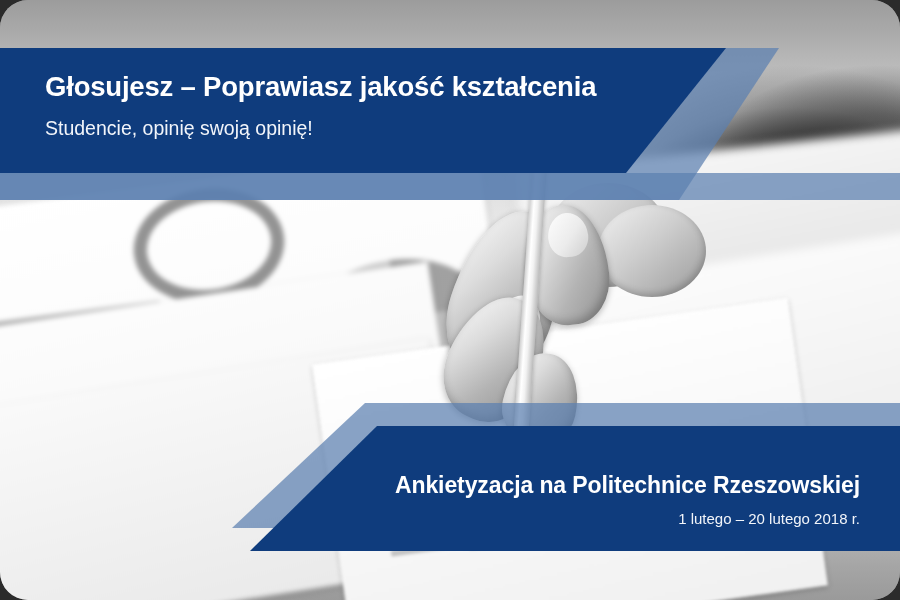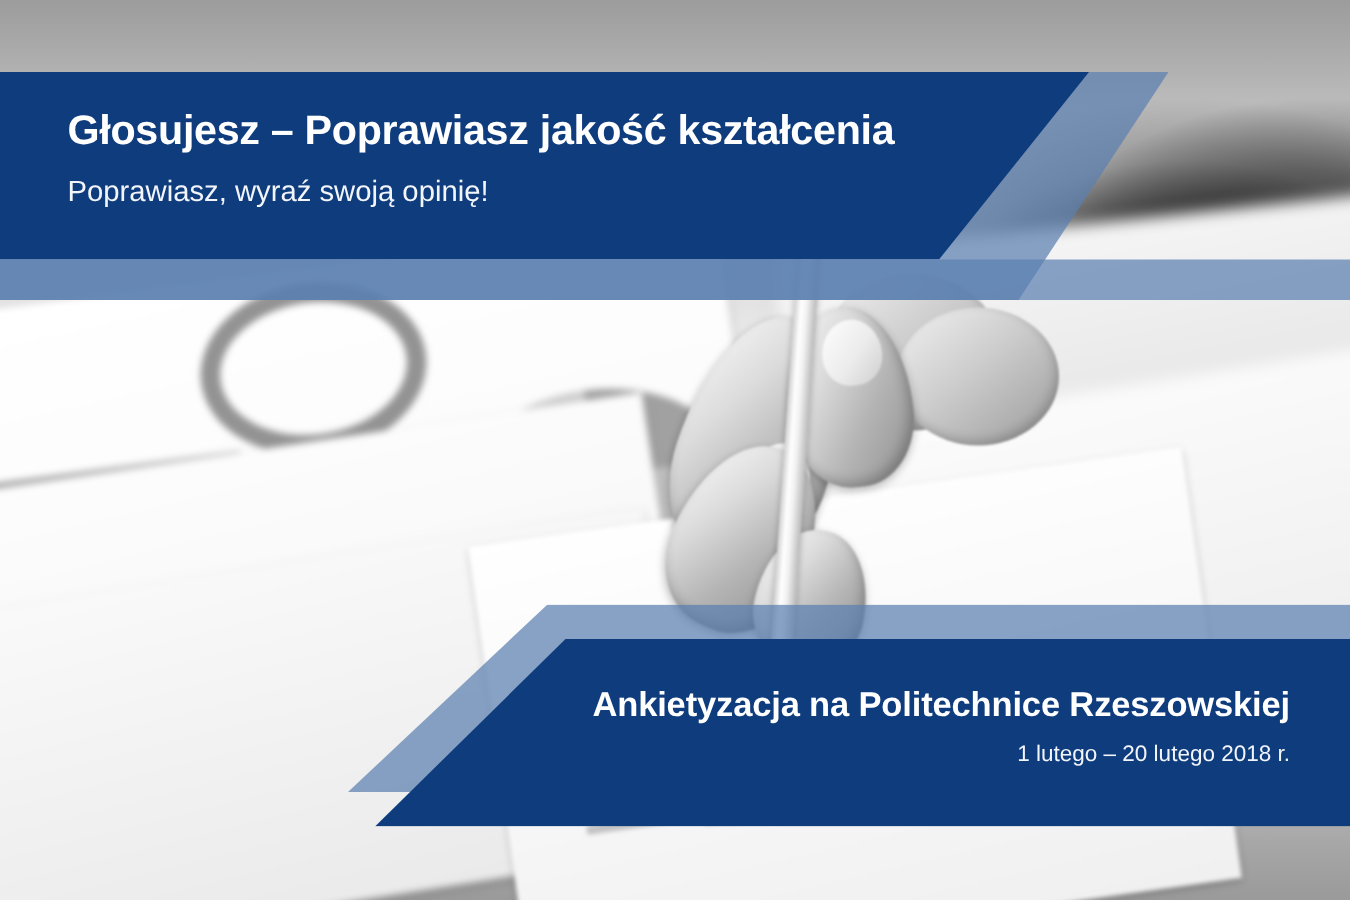--- a/index.html
+++ b/index.html
@@ -7,20 +7,21 @@
     padding: 0;
     background: #2b2b2b;
   }
   #poster {
     position: relative;
     width: 900px;
     height: 600px;
     overflow: hidden;
     font-family: "Liberation Sans", "DejaVu Sans", sans-serif;
     background: #8d8d8d;
+    border-radius: 28px;
   }
 
   
   .photo {
     position: absolute;
     inset: 0;
     overflow: hidden;
     filter: grayscale(100%);
     background:
       
@@ -187,21 +188,21 @@
     margin: 14px 0 0 0;
     color: #f2f5fa;
     font-size: 19.5px;
     font-weight: 400;
     line-height: 1.2;
     white-space: nowrap;
   }
   .bot-text {
     position: absolute;
     right: 40px;
-    top: 456px;
+    top: 472px;
     text-align: right;
     z-index: 20;
   }
   .bot-title {
     margin: 0;
     color: #ffffff;
     font-size: 23px;
     font-weight: 700;
     letter-spacing: -0.1px;
     line-height: 1.15;
@@ -280,21 +281,21 @@
 
   <div class="shape top-light"></div>
   <div class="shape top-light-band"></div>
   <div class="shape top-dark"></div>
 
   <div class="shape bot-light"></div>
   <div class="shape bot-dark"></div>
 
   <div class="top-text">
     <h1 class="headline">Głosujesz – Poprawiasz jakość kształcenia</h1>
-    <p class="subline">Poprawiasz, wyraź swoją opinię!</p>
+    <p class="subline">Studencie, opinię swoją opinię!</p>
   </div>
 
   <div class="bot-text">
     <h2 class="bot-title">Ankietyzacja na Politechnice Rzeszowskiej</h2>
     <p class="bot-date">1 lutego – 20 lutego 2018 r.</p>
   </div>
 
 </div>
 
 </body></html>

